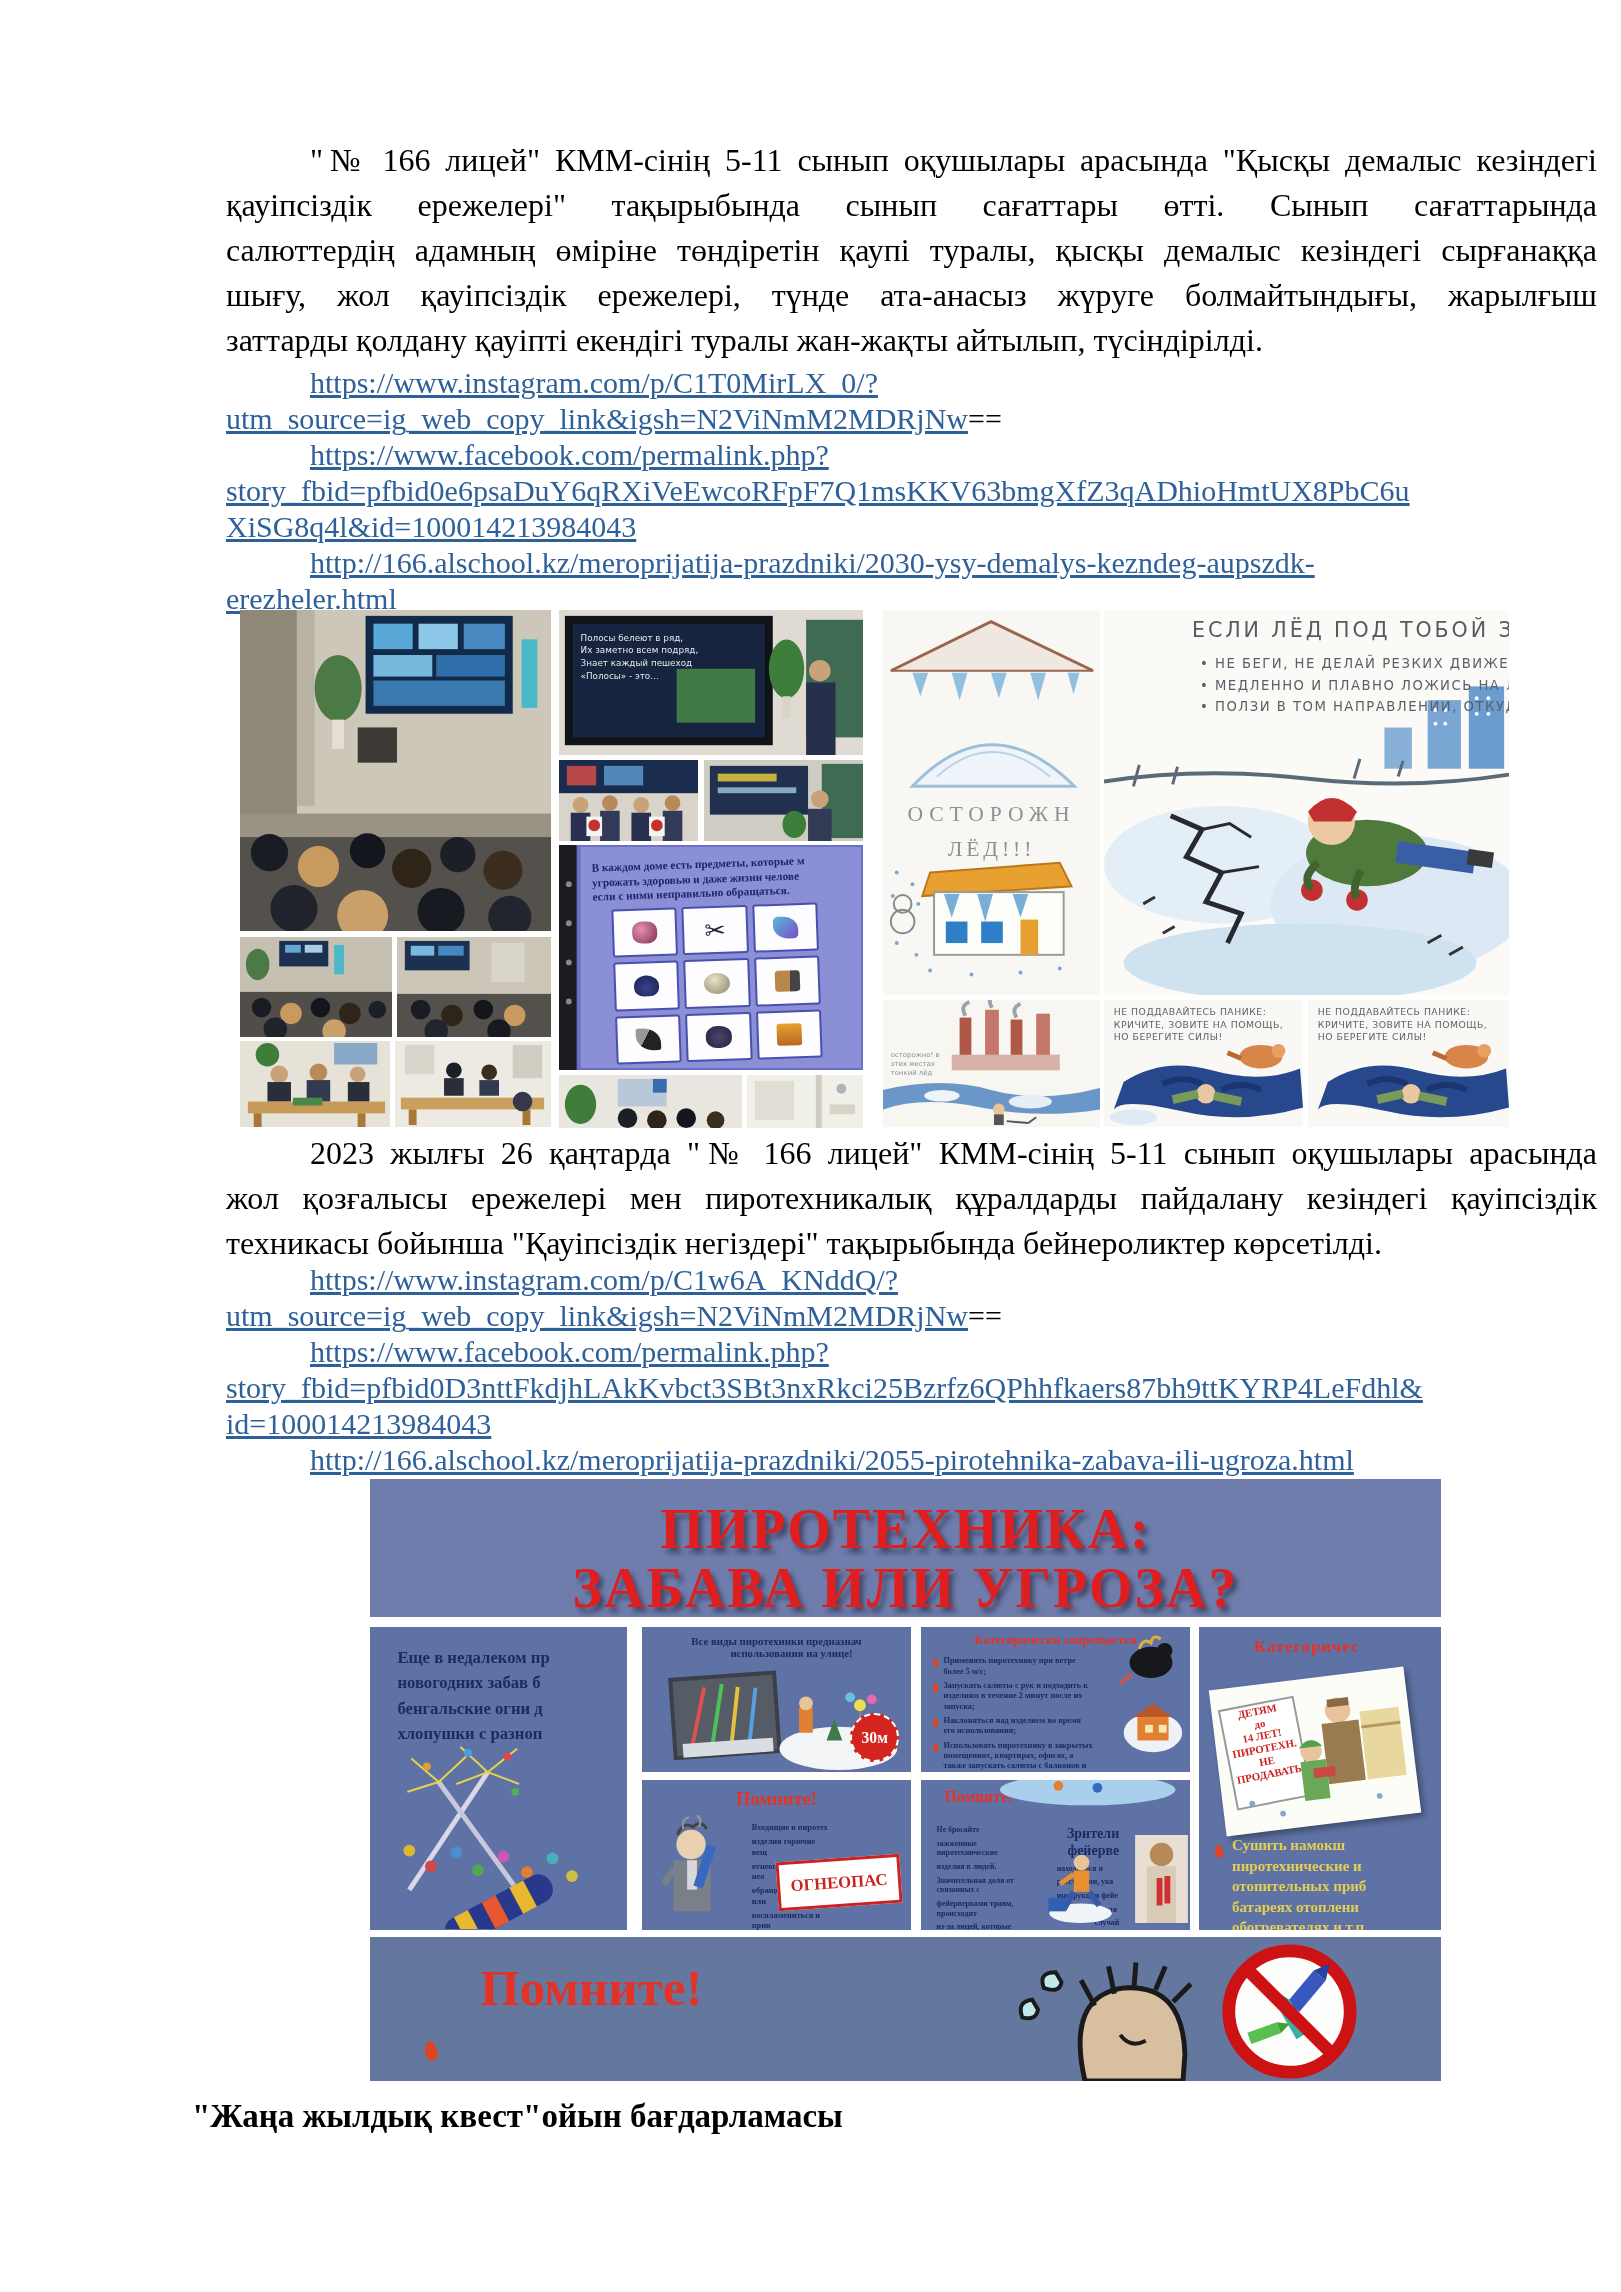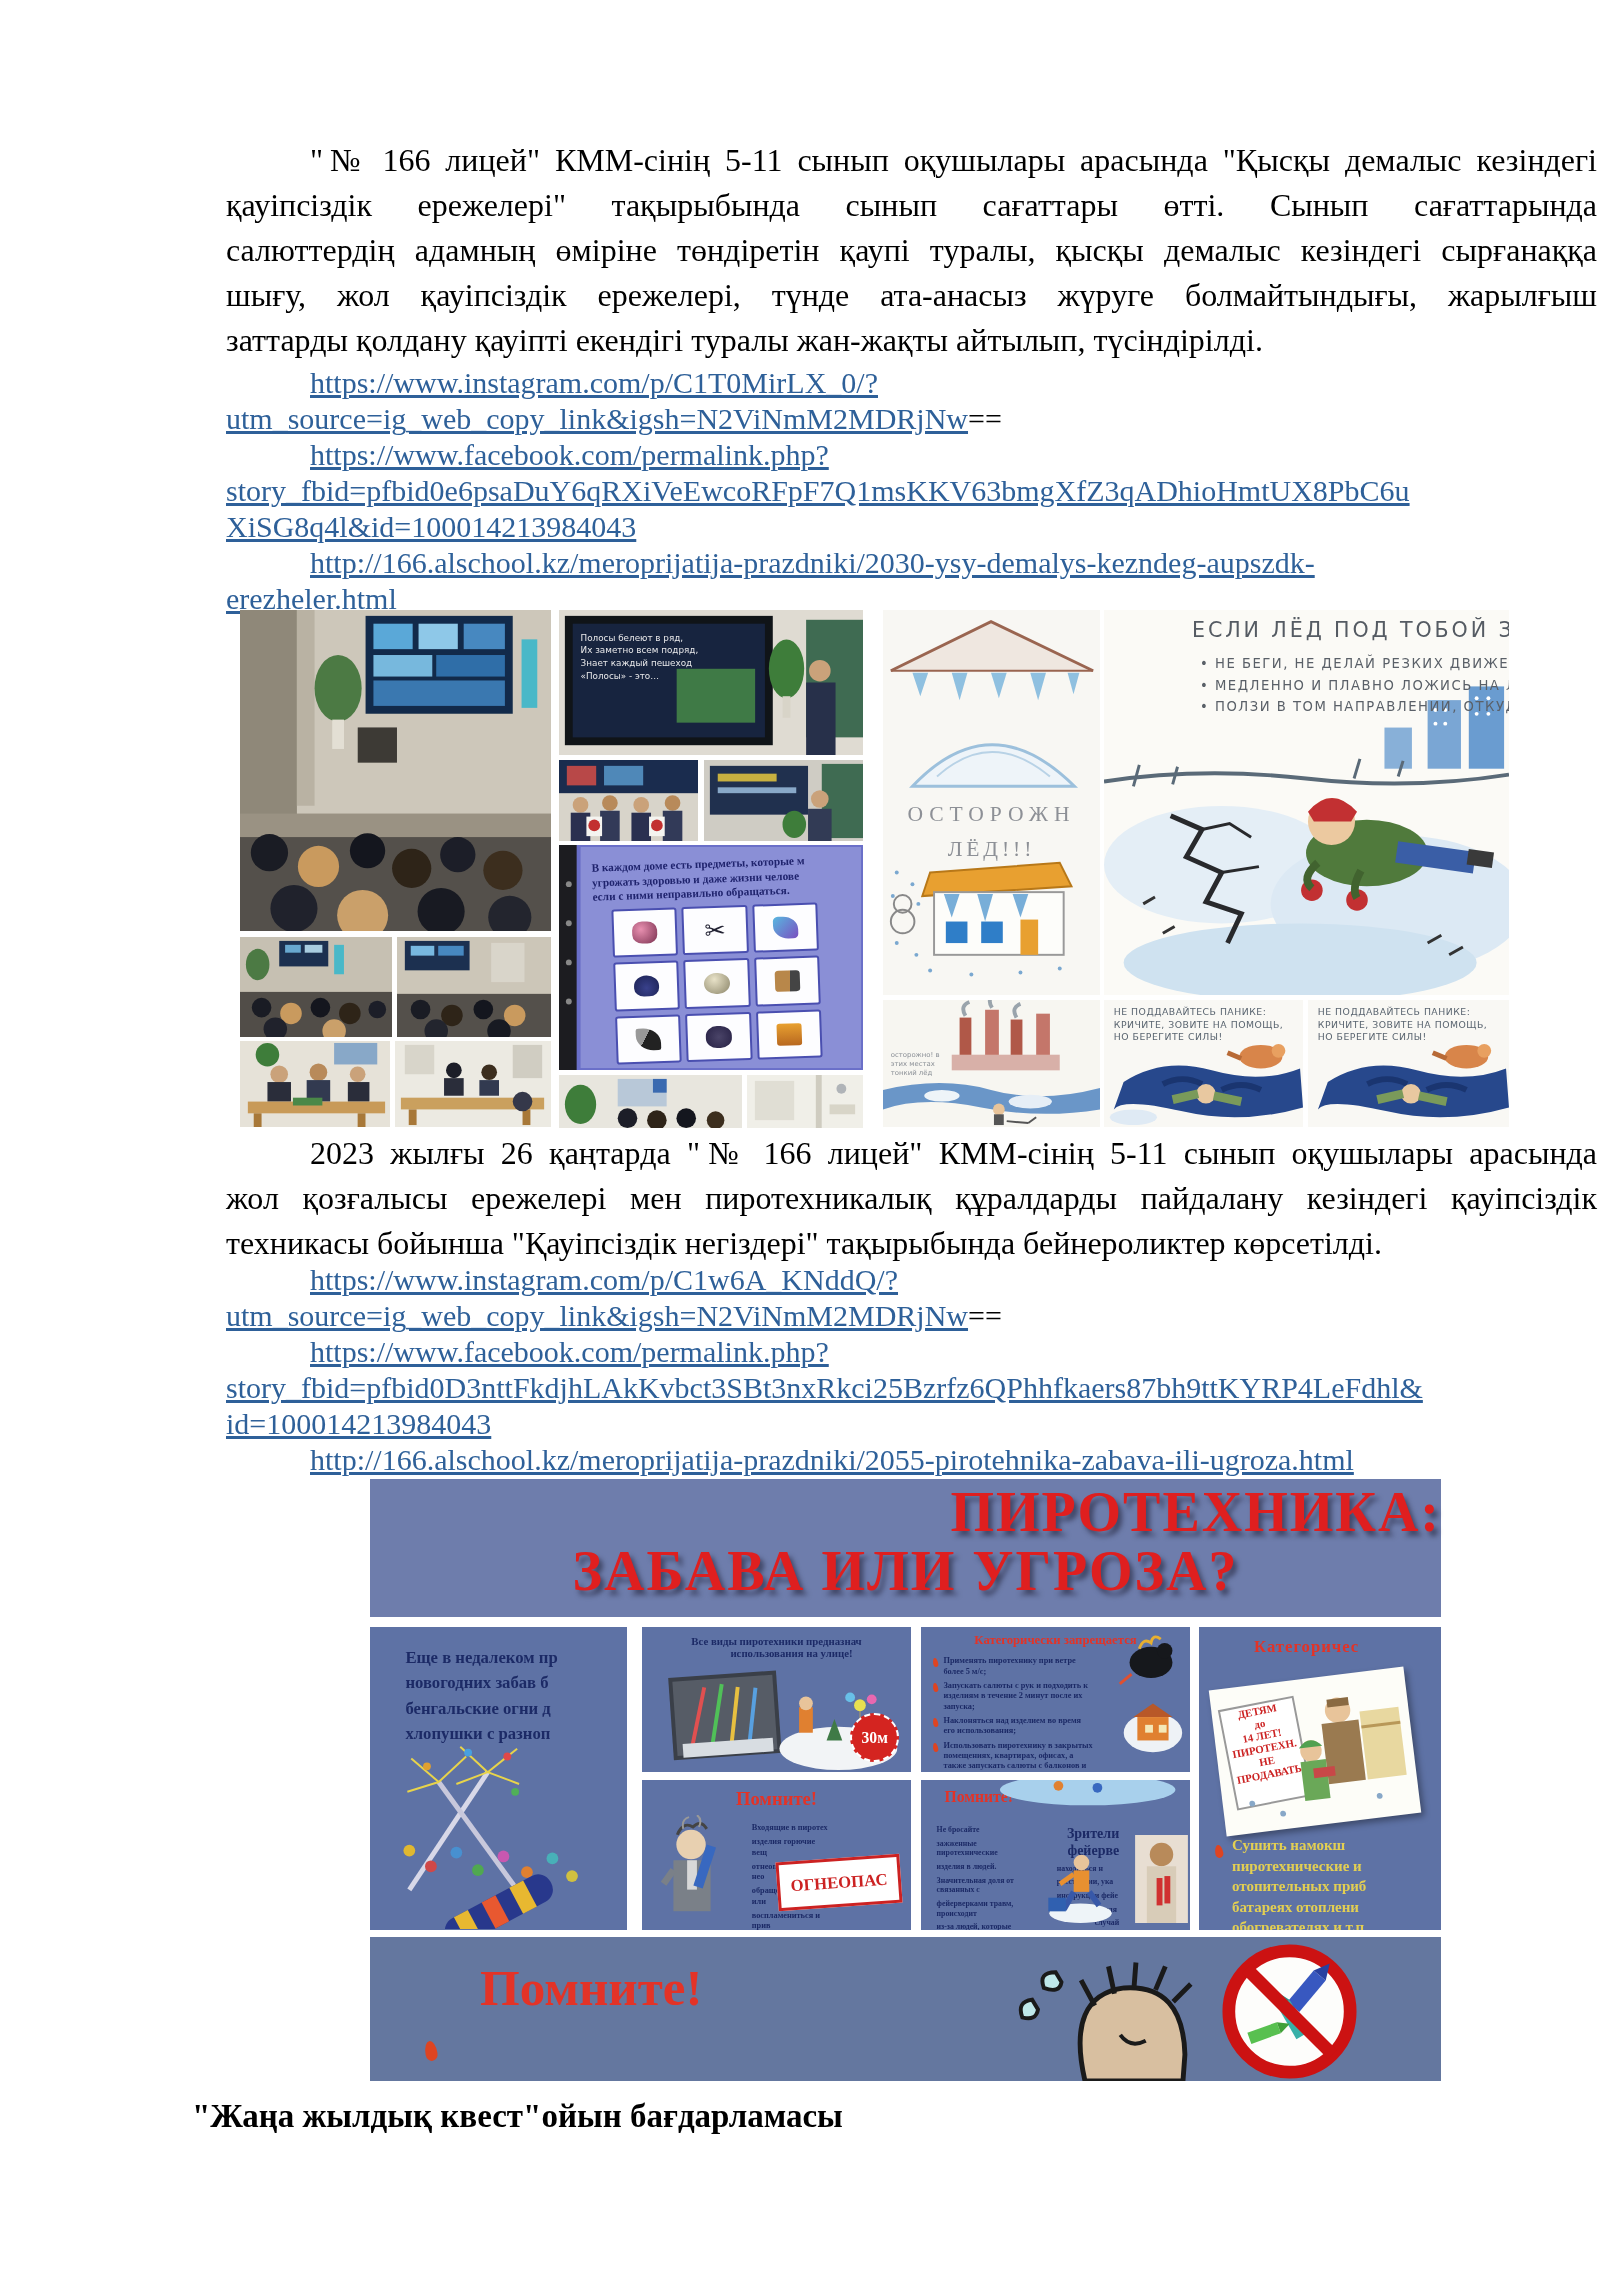--- a/index.html
+++ b/index.html
@@ -45,24 +45,24 @@
   .ic5{background:radial-gradient(circle at 40% 30%,#e8e2c8,#8a8468);border-radius:50%;}
   .ic6{background:linear-gradient(90deg,#b8874a 60%,#444 60%);border-radius:15%;}
   .ic7{background:linear-gradient(120deg,#999 40%,#222 40%);border-radius:10% 70% 10% 70%;}
   .ic8{background:radial-gradient(circle,#4a4468,#262044);border-radius:45%;}
   .ic9{background:linear-gradient(180deg,#e8a030,#b86820);border-radius:12%;}
   
   .poster{position:absolute;left:370px;top:1479px;width:1071px;height:603px;}
   .band{position:absolute;left:0;top:0;width:1071px;height:138px;background:#6e7dac;text-align:center;}
   .bandline{font-weight:bold;color:#df1f1f;font-size:56px;line-height:59px;letter-spacing:2px;
             text-shadow:3.9px 4.9px 4.9px rgba(30,30,50,.55);}
-  .band .bandline:first-child{padding-top:4px;text-align:right;}
+  .band .bandline:first-child{padding-top:21px;}
   .panel{position:absolute;background:#5e72a5;overflow:hidden;}
   .ph{color:#e33327;font-weight:bold;text-align:center;}
-  .navyline{color:#1c2a66;font-weight:bold;margin-left:8px;}
+  .navyline{color:#1c2a66;font-weight:bold;}
   .tiny{color:#1c2a66;font-weight:bold;}
   .flame{display:inline-block;width:7.8px;height:12.7px;background:#d42;border-radius:50% 50% 50% 50%/65% 65% 35% 35%;
          transform:rotate(-10deg);vertical-align:middle;margin-right:5.9px;}
   .bullet-row{display:flex;align-items:flex-start;margin:3.9px 7.8px;}
   .bullet-row .flame{flex:0 0 auto;margin-top:2px;}
   .firewarn{position:absolute;right:9.8px;bottom:23.5px;width:118px;height:43px;background:#fff;
             border:3.9px solid #c22;box-shadow:0 0 0 2px #fff inset;transform:rotate(-4deg);
             color:#c22;font-weight:bold;font-size:16.7px;display:flex;align-items:center;justify-content:center;overflow:hidden;}
   .badge30{position:absolute;right:11.8px;bottom:9.8px;width:45px;height:45px;border-radius:50%;background:#d42420;
            color:#fff;font-weight:bold;font-size:15.7px;display:flex;align-items:center;justify-content:center;

